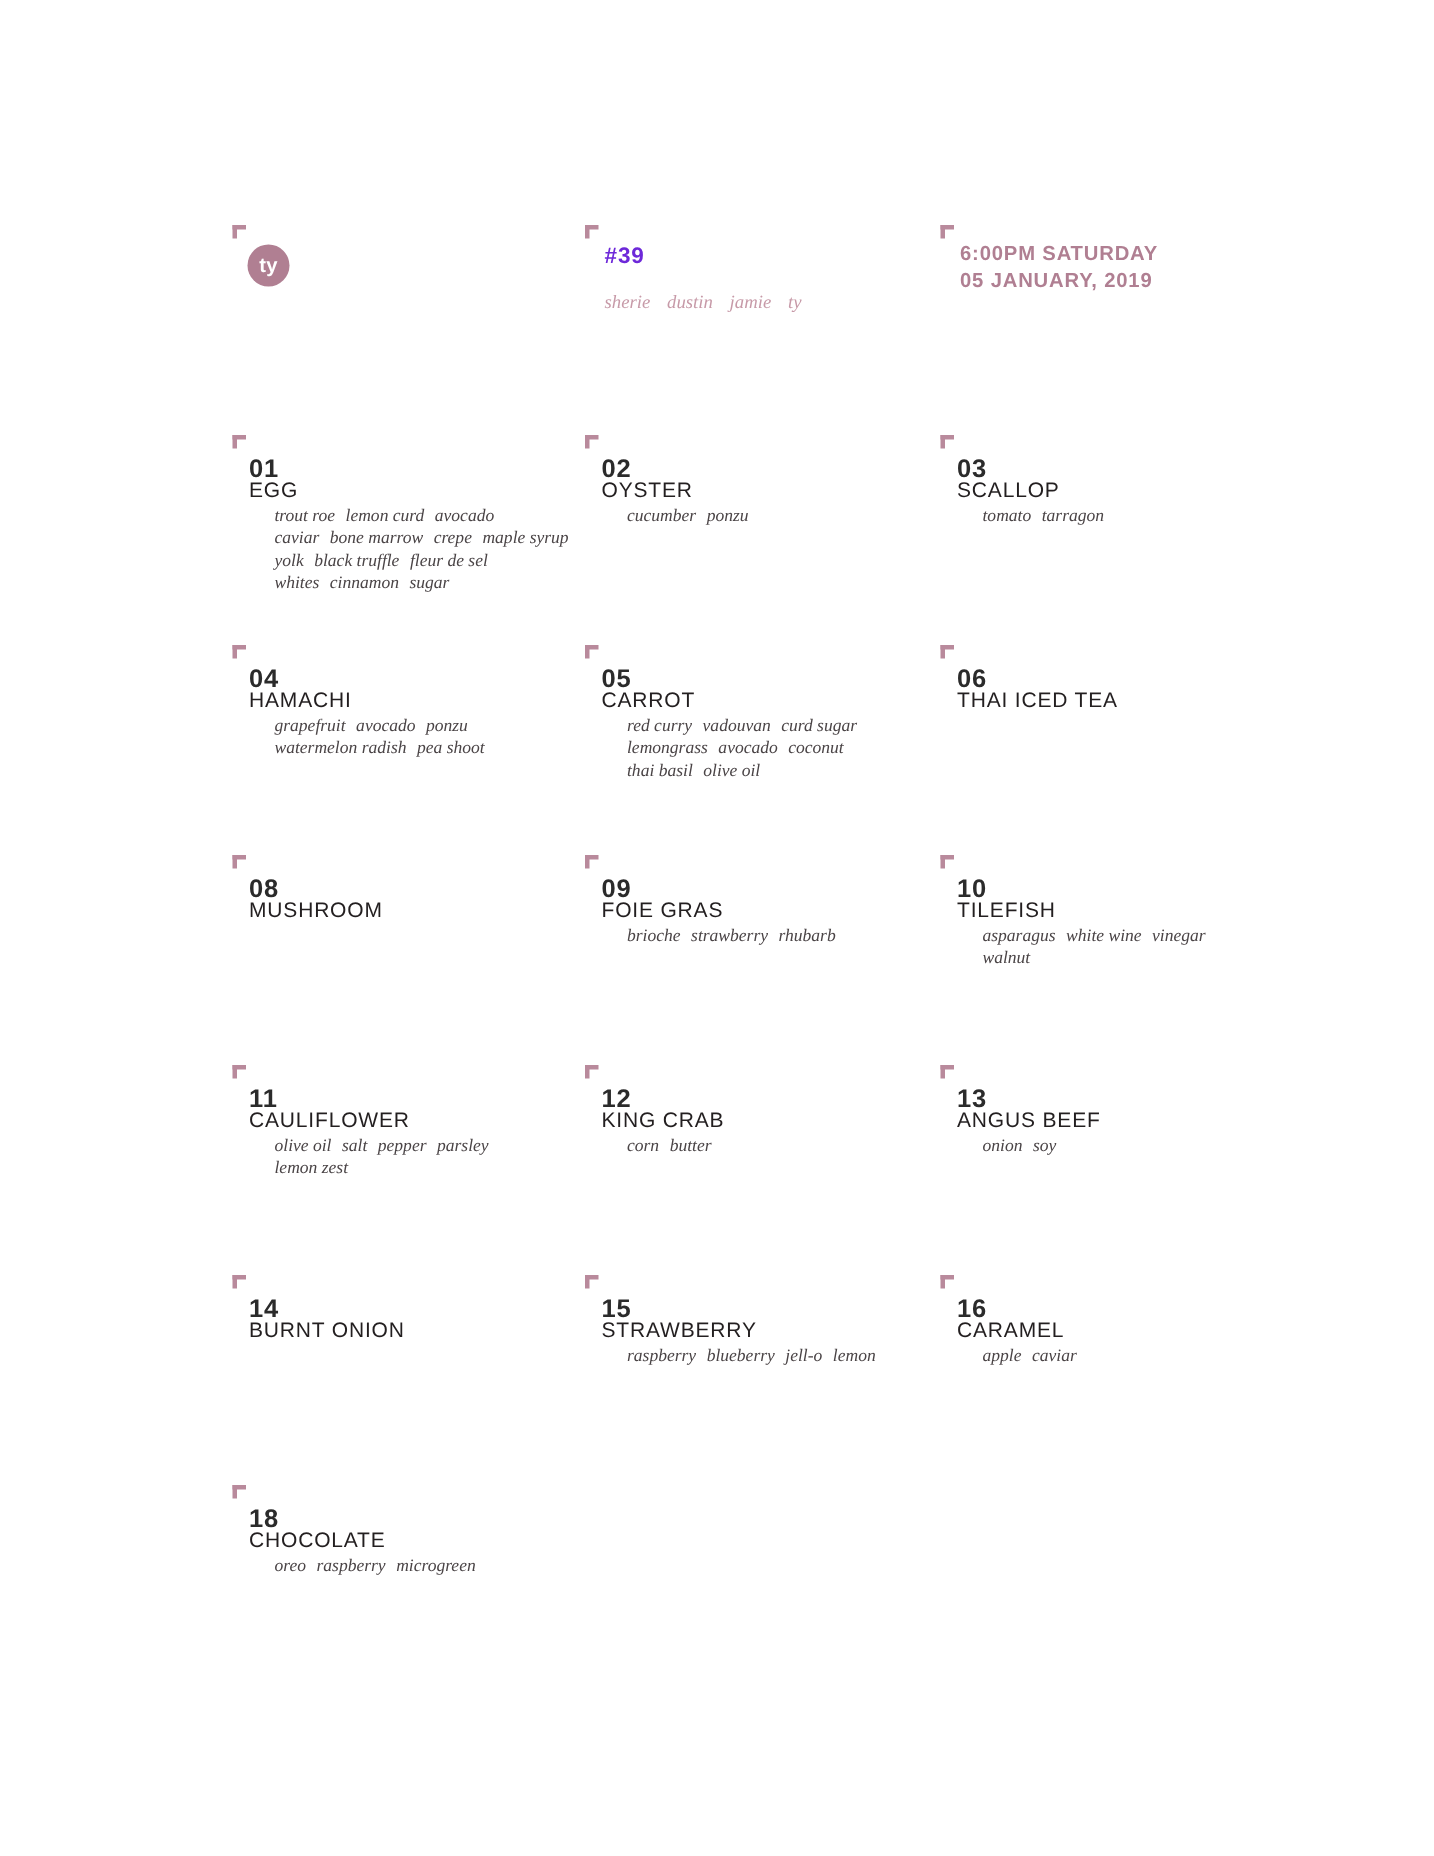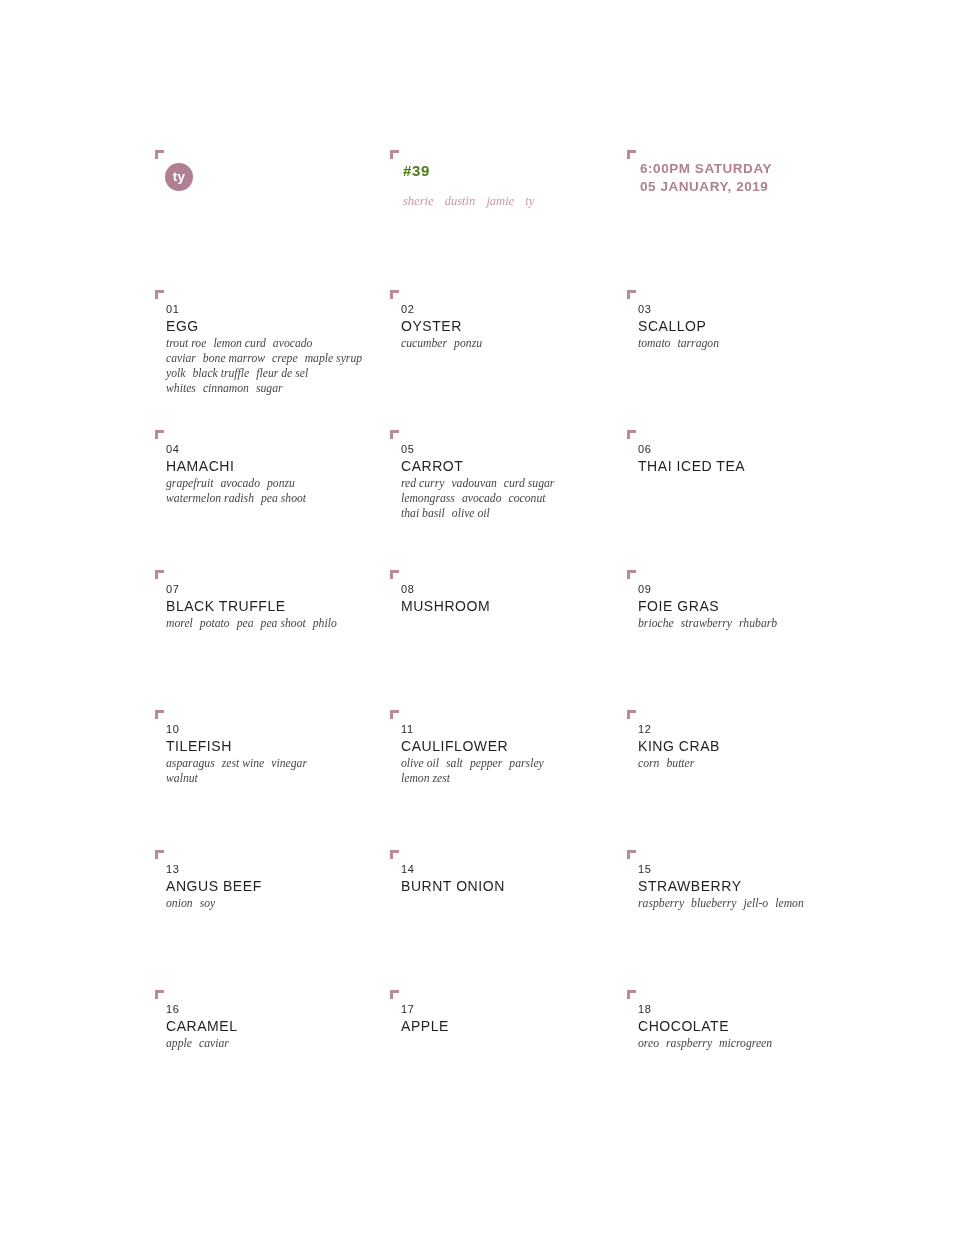--- a/index.html
+++ b/index.html
@@ -86,21 +86,21 @@
     line-height: 1;
   }
 
   .event-no {
     position: absolute;
     left: 13px;
     top: 12px;
     font-size: 15px;
     font-weight: 700;
     letter-spacing: 0.6px;
-    color: #4d7c0f;
+    color: #6d28d9;
   }
   .guests {
     position: absolute;
     left: 13px;
     top: 44px;
     font-family: "Liberation Serif", serif;
     font-style: italic;
     font-size: 12.5px;
     color: #c79aa8;
     white-space: nowrap;
@@ -135,40 +135,40 @@
   }
   .course-bracket {
     position: absolute;
     left: 0;
     top: 0;
   }
   .course-num {
     position: absolute;
     left: 11px;
     top: 14px;
-    font-size: 11px;
-    font-weight: 400;
+    font-size: 17px;
+    font-weight: 700;
     letter-spacing: 0.6px;
     color: #2b2b2b;
     line-height: 1;
   }
   .course-name {
     position: absolute;
     left: 11px;
     top: 29px;
     font-size: 14px;
     font-weight: 400;
     letter-spacing: 0.55px;
     color: #231f20;
     line-height: 1;
     white-space: nowrap;
   }
   .ingredients {
     position: absolute;
-    left: 11px;
+    left: 28px;
     top: 46px;
     font-family: "Liberation Serif", serif;
     font-style: italic;
     font-size: 11.7px;
     color: #4a4446;
     line-height: 1.29;
     white-space: nowrap;
   }
   .ing-line { display: block; }
   .ing-line span { margin-right: 7px; }
@@ -254,45 +254,37 @@
           <span class="ing-line"><span>thai basil</span><span>olive oil</span></span>
         </div>
       </div>
       <div class="course">
         <div class="bracket course-bracket"></div>
         <div class="course-num">06</div>
         <div class="course-name">THAI ICED TEA</div>
       </div>
       <div class="course">
         <div class="bracket course-bracket"></div>
-        <div class="course-num">07</div>
-        <div class="course-name">BLACK TRUFFLE</div>
-        <div class="ingredients">
-          <span class="ing-line"><span>morel</span><span>potato</span><span>pea</span><span>pea shoot</span><span>philo</span></span>
-        </div>
-      </div>
-      <div class="course">
-        <div class="bracket course-bracket"></div>
         <div class="course-num">08</div>
         <div class="course-name">MUSHROOM</div>
       </div>
       <div class="course">
         <div class="bracket course-bracket"></div>
         <div class="course-num">09</div>
         <div class="course-name">FOIE GRAS</div>
         <div class="ingredients">
           <span class="ing-line"><span>brioche</span><span>strawberry</span><span>rhubarb</span></span>
         </div>
       </div>
       <div class="course">
         <div class="bracket course-bracket"></div>
         <div class="course-num">10</div>
         <div class="course-name">TILEFISH</div>
         <div class="ingredients">
-          <span class="ing-line"><span>asparagus</span><span>zest wine</span><span>vinegar</span></span>
+          <span class="ing-line"><span>asparagus</span><span>white wine</span><span>vinegar</span></span>
           <span class="ing-line"><span>walnut</span></span>
         </div>
       </div>
       <div class="course">
         <div class="bracket course-bracket"></div>
         <div class="course-num">11</div>
         <div class="course-name">CAULIFLOWER</div>
         <div class="ingredients">
           <span class="ing-line"><span>olive oil</span><span>salt</span><span>pepper</span><span>parsley</span></span>
           <span class="ing-line"><span>lemon zest</span></span>
@@ -330,25 +322,20 @@
       <div class="course">
         <div class="bracket course-bracket"></div>
         <div class="course-num">16</div>
         <div class="course-name">CARAMEL</div>
         <div class="ingredients">
           <span class="ing-line"><span>apple</span><span>caviar</span></span>
         </div>
       </div>
       <div class="course">
         <div class="bracket course-bracket"></div>
-        <div class="course-num">17</div>
-        <div class="course-name">APPLE</div>
-      </div>
-      <div class="course">
-        <div class="bracket course-bracket"></div>
         <div class="course-num">18</div>
         <div class="course-name">CHOCOLATE</div>
         <div class="ingredients">
           <span class="ing-line"><span>oreo</span><span>raspberry</span><span>microgreen</span></span>
         </div>
       </div>
     </div>
 
 </div>
 

